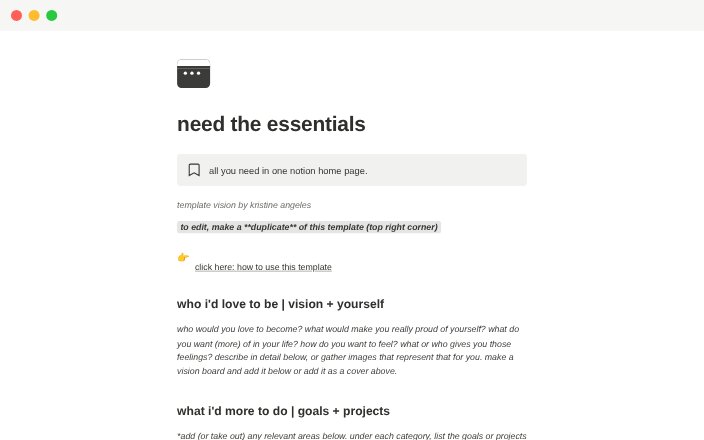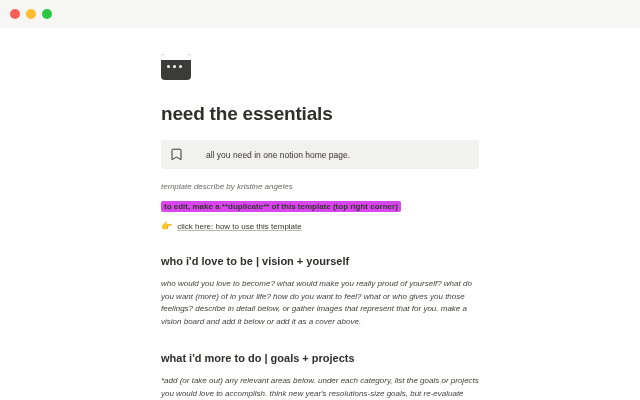--- a/index.html
+++ b/index.html
@@ -102,21 +102,21 @@
     color: #2f2f2c;
   }
 
   
   .callout {
     background: #f1f1ef;
     border-radius: 3px;
     padding: 8px 10px;
     display: flex;
     align-items: center;
-    gap: 24px;
+    gap: 8px;
     margin-bottom: 12px;
   }
   .callout .ico {
     width: 11px;
     height: 13px;
     flex: 0 0 auto;
     position: relative;
   }
   .callout .ico svg { display: block; }
   .callout .txt {
@@ -132,41 +132,43 @@
     margin-bottom: 7px;
   }
   .meta em { font-style: italic; }
 
   .highlight-line {
     font-size: 8px;
     line-height: 14px;
     margin-bottom: 6px;
   }
   .highlight-line span.hl {
-    background: #d946ef;
+    background: #e5e5e5;
     padding: 1px 3px;
     border-radius: 2px;
     font-weight: bold;
     color: #37352f;
+    font-style: italic;
   }
 
   .link-line {
     font-size: 8px;
     line-height: 13px;
     color: #37352f;
     margin-bottom: 20px;
     display: flex;
     align-items: center;
     gap: 5px;
   }
   .link-line .emoji { font-size: 9px; }
   .link-line a {
     color: #37352f;
     text-decoration: underline;
     text-decoration-color: rgba(55,53,47,0.35);
+    margin-top: 16px;
   }
 
   h2.section {
     font-size: 11px;
     line-height: 16px;
     font-weight: bold;
     margin: 0 0 9px 0;
     color: #2f2f2c;
   }
 
@@ -207,21 +209,21 @@
     <div class="callout">
       <span class="ico">
         <svg width="11" height="13" viewBox="0 0 11 13" xmlns="http://www.w3.org/2000/svg">
           <path d="M2 1.2h7a1 1 0 0 1 1 1v9.4L5.5 9.1 1 11.6V2.2a1 1 0 0 1 1-1z" fill="none" stroke="#37352f" stroke-width="1"></path>
         </svg>
       </span>
       <span class="txt">all you need in one notion home page.</span>
     </div>
 
     <div class="meta">
-      <em>template describe by kristine angeles</em>
+      <em>template vision by kristine angeles</em>
     </div>
 
     <div class="highlight-line">
       <span class="hl">to edit, make a **duplicate** of this template (top right corner)</span>
     </div>
 
     <div class="link-line">
       <span class="emoji">👉</span>
       <a href="#">click here: how to use this template</a>
     </div>

